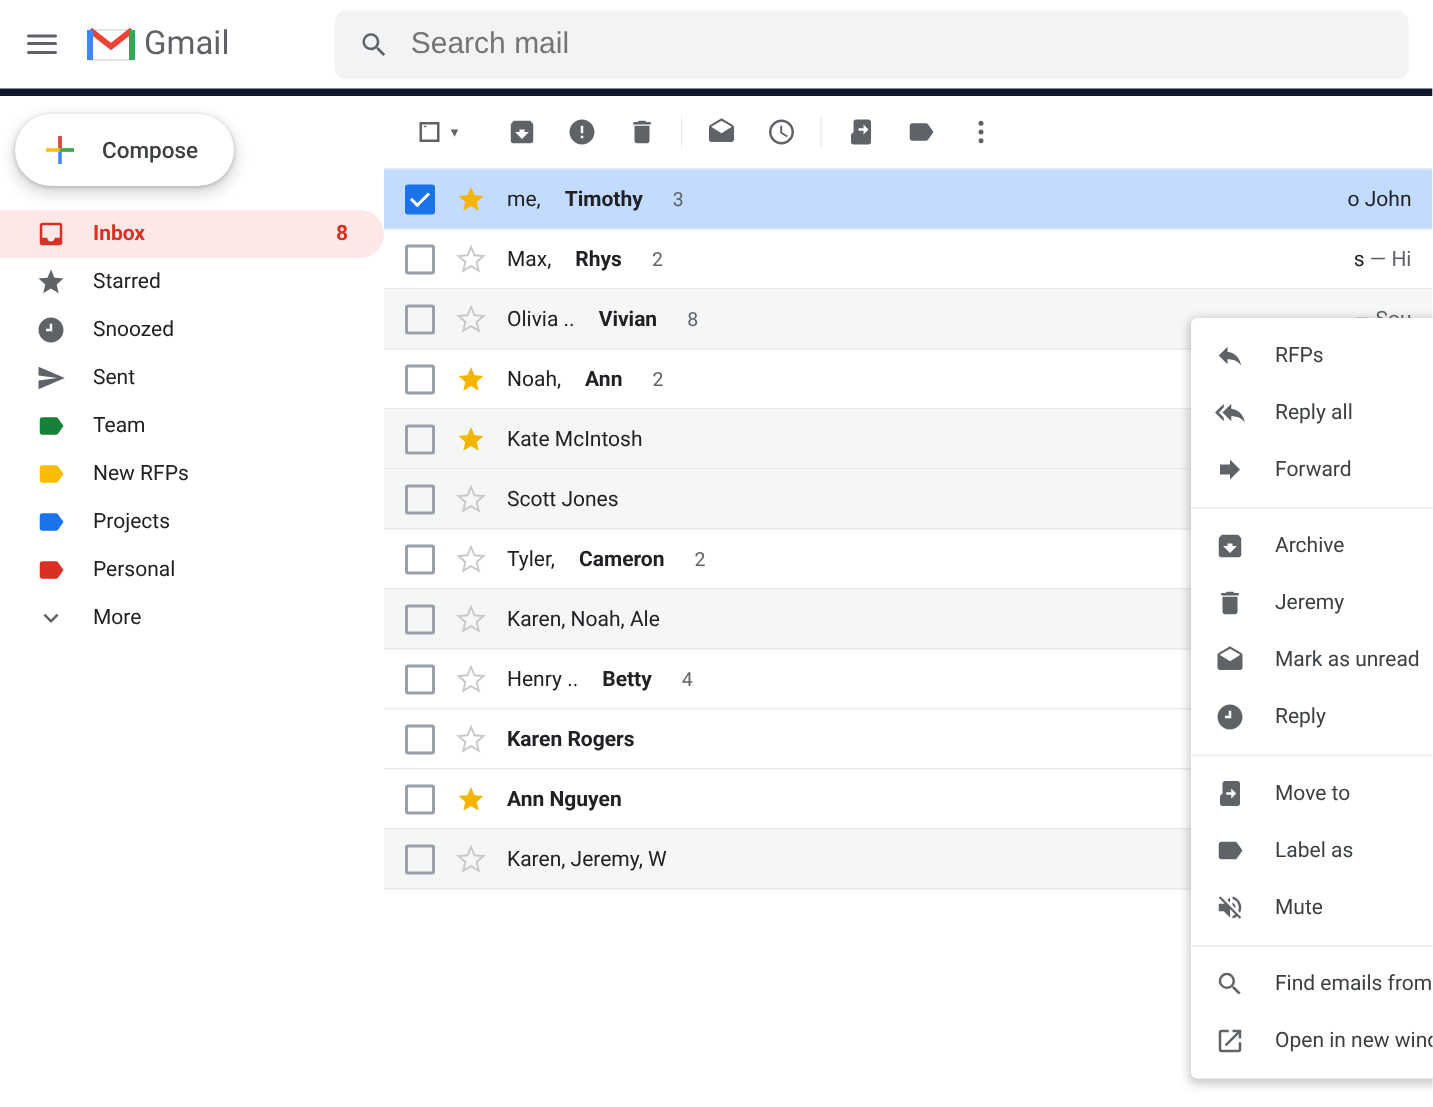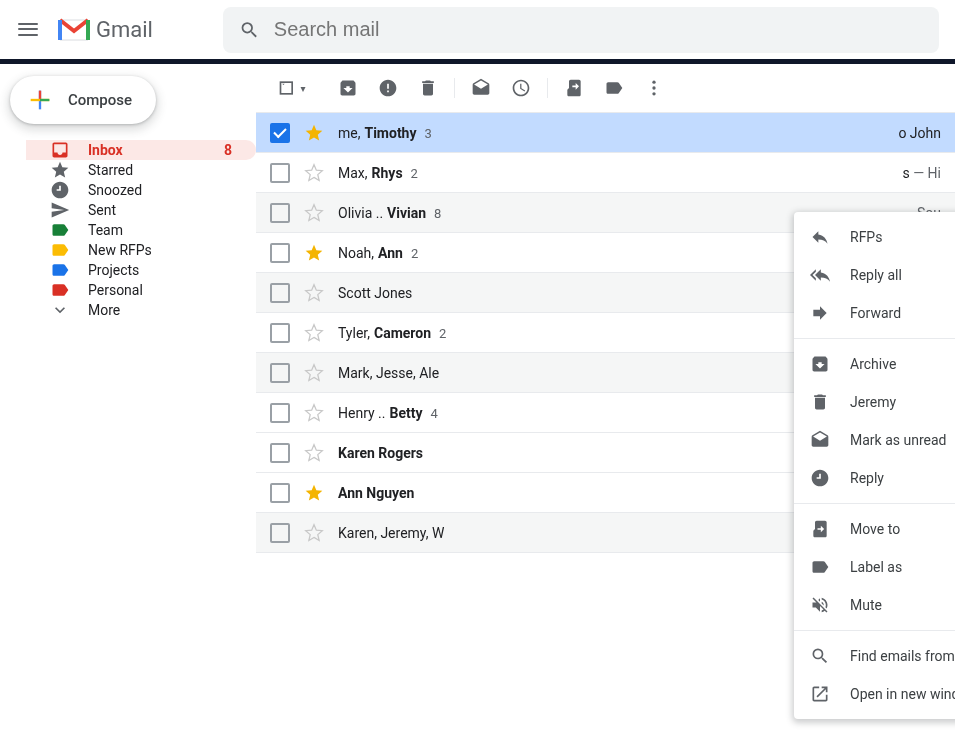--- a/index.html
+++ b/index.html
@@ -11,39 +11,39 @@
 .logo-wrap{display:flex;align-items:center;gap:6px;}
 .gmail-text{font-size:22px;color:#5f6368;letter-spacing:0;}
 .search-wrap{flex:1;margin-left:70px;display:flex;align-items:center;background:#f1f3f4;border-radius:8px;height:46px;padding:0 16px;max-width:720px;}
 .search-wrap input{border:0;background:transparent;font-size:20px;color:#5f6368;width:100%;outline:none;}
 
 .body-wrap{display:flex;height:calc(100% - 64px);}
 .sidebar{width:256px;padding-top:12px;}
 .compose-btn{display:inline-flex;align-items:center;gap:14px;height:48px;padding:0 24px 0 16px;margin:0 0 16px 10px;border-radius:28px;box-shadow:0 1px 3px rgba(60,64,67,.3),0 4px 8px 3px rgba(60,64,67,.15);background:#fff;cursor:pointer;font-size:15px;color:#3c4043;font-weight:500;}
 .compose-plus svg{width:28px;height:28px;}
 .nav{list-style:none;}
-.nav li{display:flex;align-items:center;height:20px;padding:0 12px 0 24px;font-size:14px;color:#202124;cursor:pointer;border-radius:0 16px 16px 0;gap:18px;margin-left:26px;}
+.nav li{display:flex;align-items:center;height:32px;padding:0 12px 0 24px;font-size:14px;color:#202124;cursor:pointer;border-radius:0 16px 16px 0;gap:18px;}
 .nav li.active{background:#fce8e6;color:#d93025;font-weight:700;}
 .nav li.active .count{color:#d93025;font-weight:700;margin-left:auto;padding-right:12px;}
 .nav .icon{width:20px;height:20px;display:flex;align-items:center;justify-content:center;flex-shrink:0;}
 
 .main{flex:1;position:relative;}
 .toolbar{display:flex;align-items:center;height:48px;padding:0 16px;gap:0;}
 .tool-ic{width:40px;height:40px;display:flex;align-items:center;justify-content:center;color:#5f6368;cursor:pointer;}
 .tool-sep{width:1px;height:20px;background:#e8eaed;margin:0 6px;}
 
 .mail-list{border-top:1px solid #e8eaed;}
 .row{display:flex;align-items:center;height:40px;padding:0 14px;border-bottom:1px solid #e8eaed;font-size:14px;position:relative;}
 .row.shaded{background:#f5f6f6;}
 .row.selected{background:#c2dbff;}
 .chk{width:20px;height:20px;border:2px solid #9aa0a6;border-radius:2px;margin-right:14px;flex-shrink:0;display:flex;align-items:center;justify-content:center;}
 .chk.checked{background:#1a73e8;border-color:#1a73e8;}
 .chk.checked::after{content:"";width:10px;height:5px;border-left:2px solid #fff;border-bottom:2px solid #fff;transform:rotate(-45deg);margin-top:-2px;}
 .star{width:20px;height:20px;margin-right:14px;flex-shrink:0;cursor:pointer;}
-.sender{display:flex;align-items:baseline;gap:4px;white-space:nowrap;overflow:hidden;}
+.sender{display:flex;align-items:baseline;gap:16px;white-space:nowrap;overflow:hidden;}
 .sender .bold{font-weight:700;}
 .sender .count{color:#5f6368;margin-left:4px;font-size:13px;}
 .subject-snip{margin-left:auto;white-space:nowrap;color:#202124;padding-left:10px;}
 .snip{color:#5f6368;}
 
 .context-menu{position:absolute;top:148px;left:538px;width:370px;background:#fff;border-radius:4px;box-shadow:0 2px 6px 2px rgba(60,64,67,.25);padding:6px 0;z-index:100;}
 .menu-item{display:flex;align-items:center;height:38px;padding:0 16px;font-size:14px;color:#3c4043;cursor:pointer;gap:20px;}
 .menu-item .mi-icon{width:20px;height:20px;display:flex;align-items:center;justify-content:center;color:#5f6368;}
 .menu-sep{height:1px;background:#e8eaed;margin:6px 0;}
 
@@ -274,20 +274,32 @@
           <div class="sender">
             <span>Noah, </span>
             <span class="bold">Ann</span>
             <span class="count">2</span>
           </div>
           <div class="subject-snip"><span class="snip"> — Yeah</span></div>
         </div>
         <div class="row shaded">
           <div class="chk"></div>
           <div class="star">
+            <svg width="20" height="20" viewBox="0 0 24 24" fill="#f4b400">
+              <path d="M12 17.27L18.18 21l-1.64-7.03L22 9.24l-7.19-.61L12 2 9.19 8.63 2 9.24l5.46 4.73L5.82 21z"></path>
+            </svg>
+          </div>
+          <div class="sender">
+            <span>Kate McIntosh</span>
+          </div>
+          <div class="subject-snip">der ha</div>
+        </div>
+        <div class="row shaded">
+          <div class="chk"></div>
+          <div class="star">
             <svg width="20" height="20" viewBox="0 0 24 24" fill="none" stroke="#c8c8c8" stroke-width="1.5">
               <path d="M12 17.27L18.18 21l-1.64-7.03L22 9.24l-7.19-.61L12 2 9.19 8.63 2 9.24l5.46 4.73L5.82 21z"></path>
             </svg>
           </div>
           <div class="sender">
             <span>Scott Jones</span>
           </div>
           <div class="subject-snip">s<span class="snip"> — Ou</span></div>
         </div>
         <div class="row">
@@ -305,21 +317,21 @@
           <div class="subject-snip"><span style="font-weight:700">Feb 5,</span></div>
         </div>
         <div class="row shaded">
           <div class="chk"></div>
           <div class="star">
             <svg width="20" height="20" viewBox="0 0 24 24" fill="none" stroke="#c8c8c8" stroke-width="1.5">
               <path d="M12 17.27L18.18 21l-1.64-7.03L22 9.24l-7.19-.61L12 2 9.19 8.63 2 9.24l5.46 4.73L5.82 21z"></path>
             </svg>
           </div>
           <div class="sender">
-            <span>Mark, Jesse, Ale</span>
+            <span>Karen, Noah, Ale</span>
           </div>
           <div class="subject-snip">availa</div>
         </div>
         <div class="row">
           <div class="chk"></div>
           <div class="star">
             <svg width="20" height="20" viewBox="0 0 24 24" fill="none" stroke="#c8c8c8" stroke-width="1.5">
               <path d="M12 17.27L18.18 21l-1.64-7.03L22 9.24l-7.19-.61L12 2 9.19 8.63 2 9.24l5.46 4.73L5.82 21z"></path>
             </svg>
           </div>

